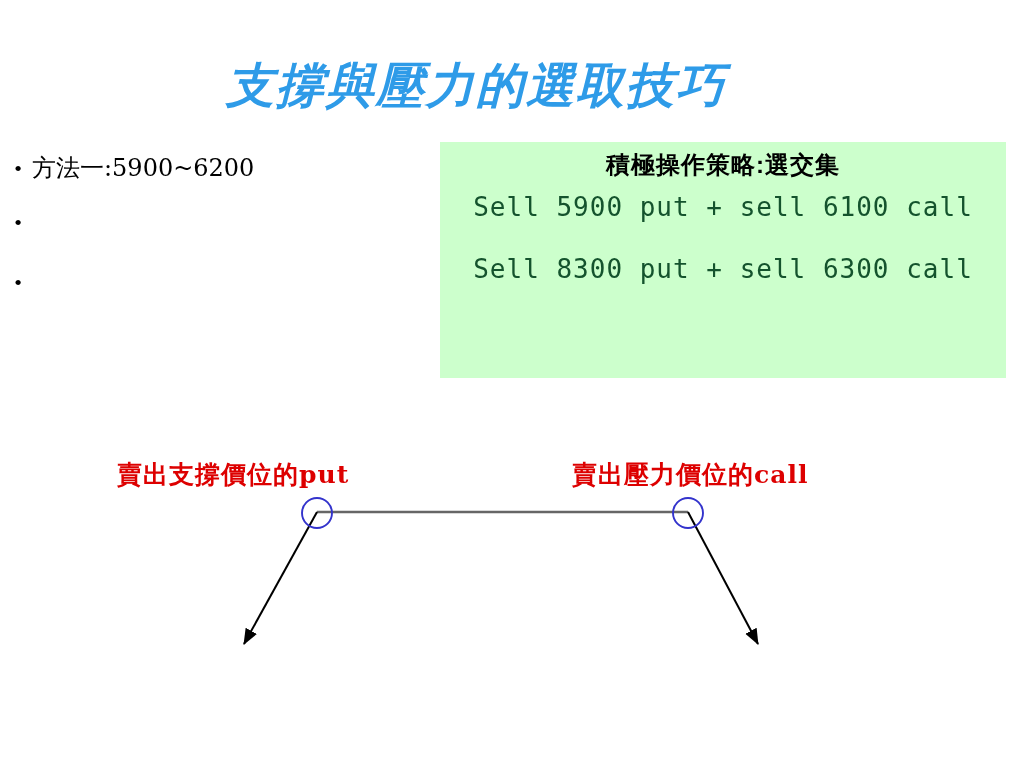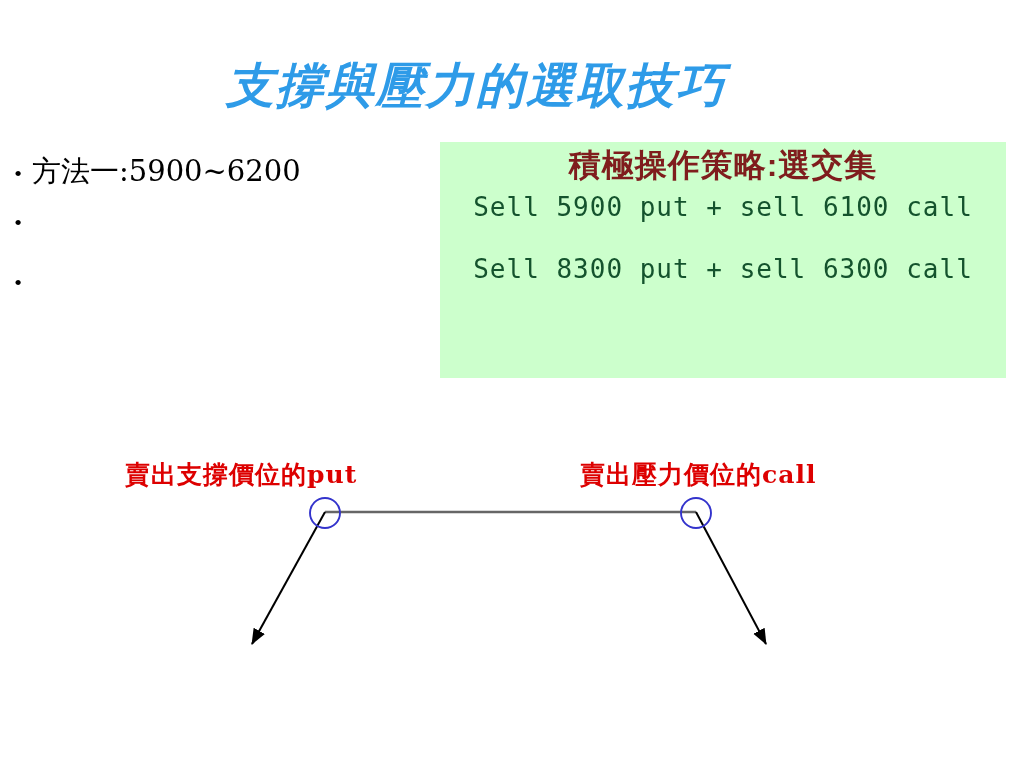--- a/index.html
+++ b/index.html
@@ -54,59 +54,59 @@
   #method-list li .bullet-dot {
     width: 28px;
     flex: 0 0 28px;
     text-align: center;
     font-size: 22px;
     line-height: 1;
     color: #000000;
   }
   #method-list li .item-text {
     font-family: "DejaVu Serif", "Liberation Serif", serif;
-    font-size: 29px;
+    font-size: 24px;
   }
 
   
   #strategy-box {
     position: absolute;
     left: 440px;
     top: 142px;
     width: 566px;
     height: 236px;
     background: #CCFFCC;
     box-sizing: border-box;
     padding-top: 6px;
   }
   .strategy-heading {
     text-align: center;
     font-family: Liberation Sans, sans-serif;
     font-weight: bold;
-    font-size: 32px;
+    font-size: 24px;
     line-height: 34px;
-    color: #7f1d1d;
+    color: #000000;
     letter-spacing: 1px;
     white-space: nowrap;
   }
   .strategy-formula {
     text-align: center;
     font-family: "DejaVu Sans Mono", "Liberation Mono", monospace;
     font-size: 26px;
     line-height: 50px;
     color: #14532d;
     letter-spacing: 1px;
     white-space: nowrap;
   }
   .strategy-spacer-a { height: 12px; }
 
   
   #payoff-diagram {
     position: absolute;
-    left: 12px;
+    left: 4px;
     top: 430px;
     width: 829px;
     height: 260px;
   }
   .diagram-label {
     position: absolute;
     font-family: "DejaVu Serif", "Liberation Serif", serif;
     font-weight: bold;
     font-size: 25px;
     line-height: 30px;

